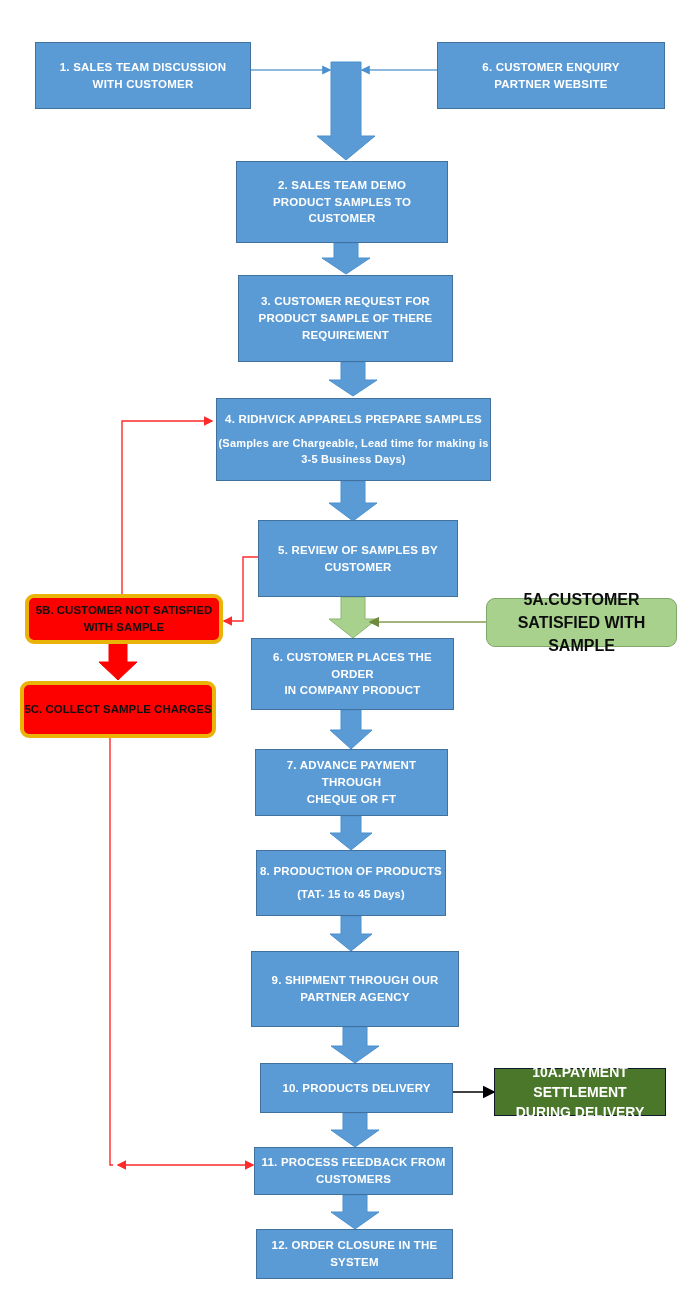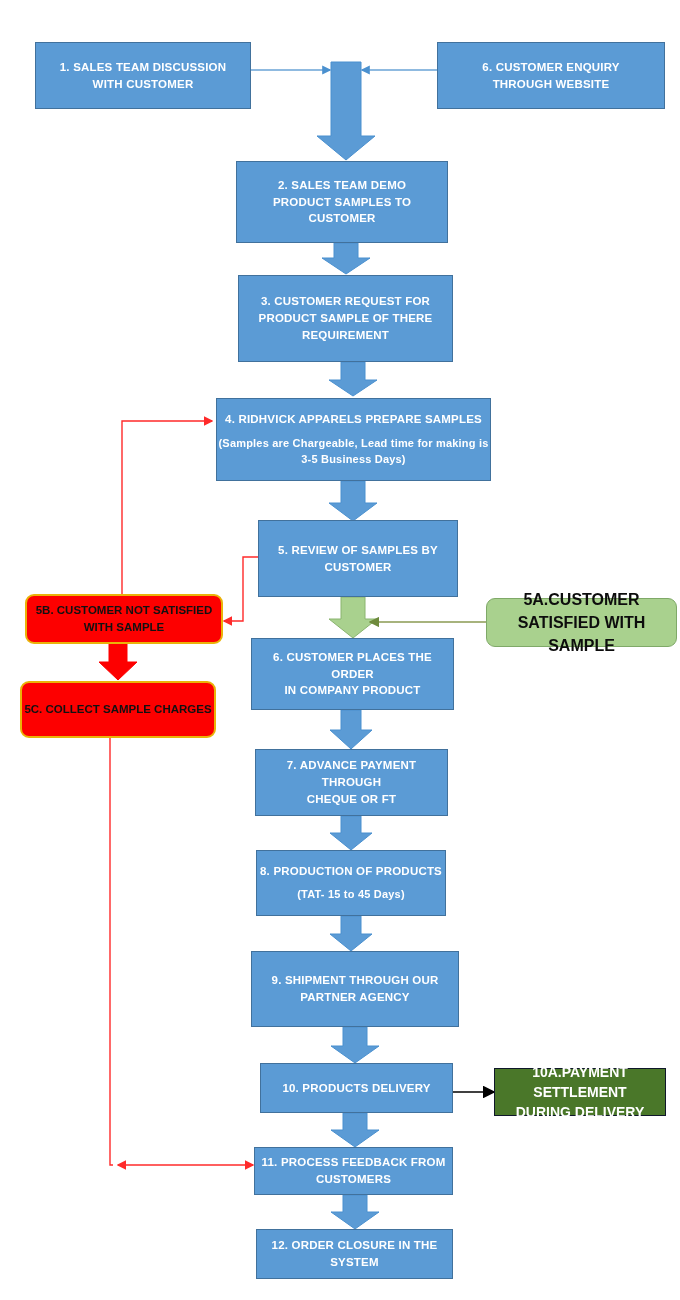--- a/index.html
+++ b/index.html
@@ -6,21 +6,21 @@
   body{width:680px;height:1300px;position:relative;overflow:hidden;
        font-family:"Liberation Sans","DejaVu Sans",sans-serif;}
   #canvas{position:absolute;left:0;top:0;width:680px;height:1300px;}
   svg.conn{position:absolute;left:0;top:0;width:680px;height:1300px;overflow:visible;}
   .node{position:absolute;box-sizing:border-box;display:flex;flex-direction:column;
         align-items:center;justify-content:center;text-align:center;}
   .node .ln{display:block;width:100%;}
   .blue{background:#5b9bd5;border:1px solid #41719c;color:#ffffff;
         font-size:11.5px;font-weight:600;line-height:1.45;letter-spacing:.2px;}
   .blue .note{font-weight:600;font-size:11px;}
-  .red{background:#fd0000;border:2px solid #eab308;border-radius:9px;color:#111111;
+  .red{background:#fd0000;border:4px solid #eab308;border-radius:9px;color:#111111;
        font-size:11.5px;font-weight:700;line-height:1.45;}
   .green-light{background:#a9d18e;border:1px solid #7fa968;border-radius:9px;color:#0d0d0d;
        font-size:16px;font-weight:700;line-height:1.45;}
   .green-dark{background:#4a7729;border:1px solid #0f172a;color:#ffffff;
        font-size:14px;font-weight:700;line-height:1.45;}
   .gap{height:8px;}
 </style>
 </head>
 <body>
 
@@ -117,21 +117,21 @@
     </g>
   </svg>
 
   <div class="node blue" style="left:35px;top:42px;width:216px;height:67px;">
     <span class="ln">1. SALES TEAM DISCUSSION</span>
     <span class="ln">WITH CUSTOMER</span>
   </div>
 
   <div class="node blue" style="left:437px;top:42px;width:228px;height:67px;">
     <span class="ln">6. CUSTOMER ENQUIRY</span>
-    <span class="ln">THROUGH WEBSITE</span>
+    <span class="ln">PARTNER WEBSITE</span>
   </div>
 
   <div class="node blue" style="left:236px;top:161px;width:212px;height:82px;">
     <span class="ln">2. SALES TEAM DEMO</span>
     <span class="ln">PRODUCT SAMPLES TO</span>
     <span class="ln">CUSTOMER</span>
   </div>
 
   <div class="node blue" style="left:238px;top:275px;width:215px;height:87px;">
     <span class="ln">3. CUSTOMER REQUEST FOR</span>

